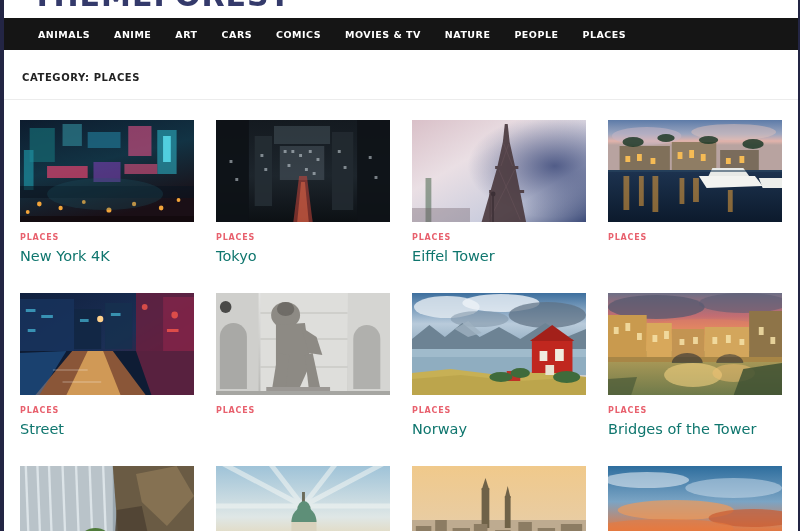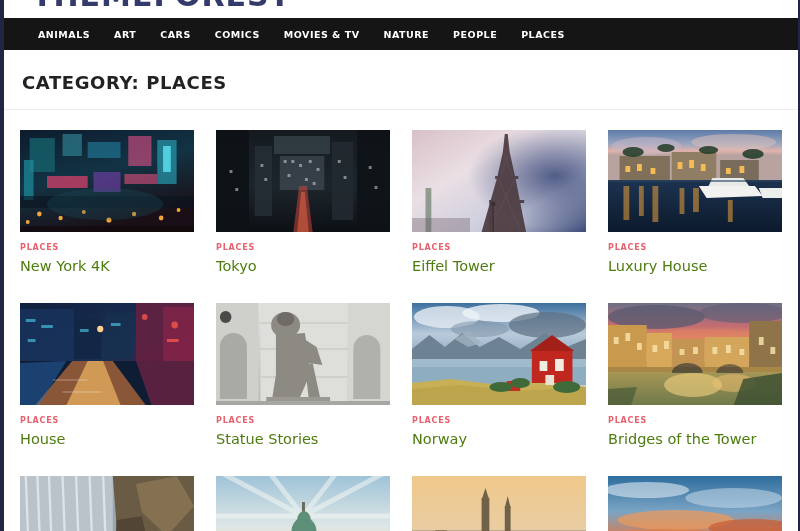--- a/index.html
+++ b/index.html
@@ -64,21 +64,21 @@
     font-family: "DejaVu Sans", sans-serif;
   }
 
   
   .cat-header {
     padding: 22px 18px 16px 18px;
     border-bottom: 1px solid #ececec;
     margin: 0 0 0 0;
   }
   .cat-title {
-    font-size: 18px;
+    font-size: 10px;
     font-weight: 700;
     letter-spacing: 0.6px;
     color: #222222;
     text-transform: uppercase;
     font-family: "DejaVu Sans", sans-serif;
   }
 
   
   .grid {
     padding: 20px 16px 0 16px;
@@ -104,38 +104,39 @@
     letter-spacing: 0.8px;
     color: #e8616e;
     text-transform: uppercase;
     cursor: pointer;
     font-family: "DejaVu Sans", sans-serif;
   }
   .card-title {
     margin-top: 5px;
     font-size: 14.5px;
     font-weight: 400;
-    color: #4d7c0f;
+    color: #0f766e;
     line-height: 1.25;
     cursor: pointer;
     font-family: "DejaVu Sans", sans-serif;
   }
 </style>
 </head>
 <body>
 
 <div class="page">
 
   <div class="logo-strip">
     <div class="logo-text">THEMEFOREST</div>
   </div>
 
   <nav class="navbar">
     <div class="nav-items">
       <div class="nav-item">ANIMALS</div>
+      <div class="nav-item">ANIME</div>
       <div class="nav-item">ART</div>
       <div class="nav-item">CARS</div>
       <div class="nav-item">COMICS</div>
       <div class="nav-item">MOVIES &amp; TV</div>
       <div class="nav-item">NATURE</div>
       <div class="nav-item">PEOPLE</div>
       <div class="nav-item">PLACES</div>
 
     </div>
 
@@ -317,21 +318,20 @@
             <rect x="16" y="56" width="6" height="34"></rect>
               <rect x="32" y="56" width="5" height="30"></rect>
             <rect x="46" y="56" width="6" height="36"></rect>
               <rect x="74" y="58" width="5" height="26"></rect>
             <rect x="88" y="58" width="6" height="24"></rect>
               <rect x="124" y="70" width="5" height="22"></rect>
           </g>
         </svg>
       </div>
       <div class="card-cat">PLACES</div>
-      <div class="card-title">Luxury House</div>
     </div>
 
     <div class="card">
       <div class="thumb">
         <svg viewBox="0 0 180 102" preserveAspectRatio="none">
           <defs>
             <linearGradient id="g5" x1="0" y1="0" x2="1" y2="1">
               <stop offset="0" stop-color="#10203e"></stop>
                 <stop offset="0.5" stop-color="#1b2f55"></stop>
               <stop offset="1" stop-color="#5a1630"></stop>
@@ -361,21 +361,21 @@
           <path d="M70 58 L86 58 L104 102 L48 102 Z" fill="#ffc76b" opacity="0.6"></path>
           <path d="M120 58 L180 58 L180 102 L136 102 Z" fill="#c92b50" opacity="0.4"></path>
           <path d="M0 60 L48 58 L20 102 L0 102 Z" fill="#2a6fb8" opacity="0.45"></path>
           <g fill="#ffffff" opacity="0.18">
             <rect x="34" y="76" width="36" height="2"></rect>
               <rect x="44" y="88" width="40" height="2"></rect>
           </g>
         </svg>
       </div>
       <div class="card-cat">PLACES</div>
-      <div class="card-title">House</div>
+      <div class="card-title">Street</div>
     </div>
 
     <div class="card">
       <div class="thumb">
         <svg viewBox="0 0 180 102" preserveAspectRatio="none">
           <defs>
             <linearGradient id="g6" x1="0" y1="0" x2="0" y2="1">
               <stop offset="0" stop-color="#e4e4e2"></stop>
                 <stop offset="1" stop-color="#b9b9b6"></stop>
             </linearGradient>
@@ -402,21 +402,20 @@
           <g fill="#6f6c67">
             <ellipse cx="72" cy="16" rx="9" ry="7"></ellipse>
             <circle cx="68" cy="20" r="1.6"></circle>
               <circle cx="77" cy="20" r="1.6"></circle>
           </g>
           <rect x="52" y="94" width="66" height="8" fill="#9b9894"></rect>
           <rect x="0" y="98" width="180" height="4" fill="#a6a6a2"></rect>
         </svg>
       </div>
       <div class="card-cat">PLACES</div>
-      <div class="card-title">Statue Stories</div>
     </div>
 
     <div class="card">
       <div class="thumb">
         <svg viewBox="0 0 180 102" preserveAspectRatio="none">
           <defs>
             <linearGradient id="g7" x1="0" y1="0" x2="0" y2="1">
               <stop offset="0" stop-color="#3d6f9e"></stop>
                 <stop offset="0.55" stop-color="#b9cbdb"></stop>
               <stop offset="1" stop-color="#8ba7bc"></stop>

